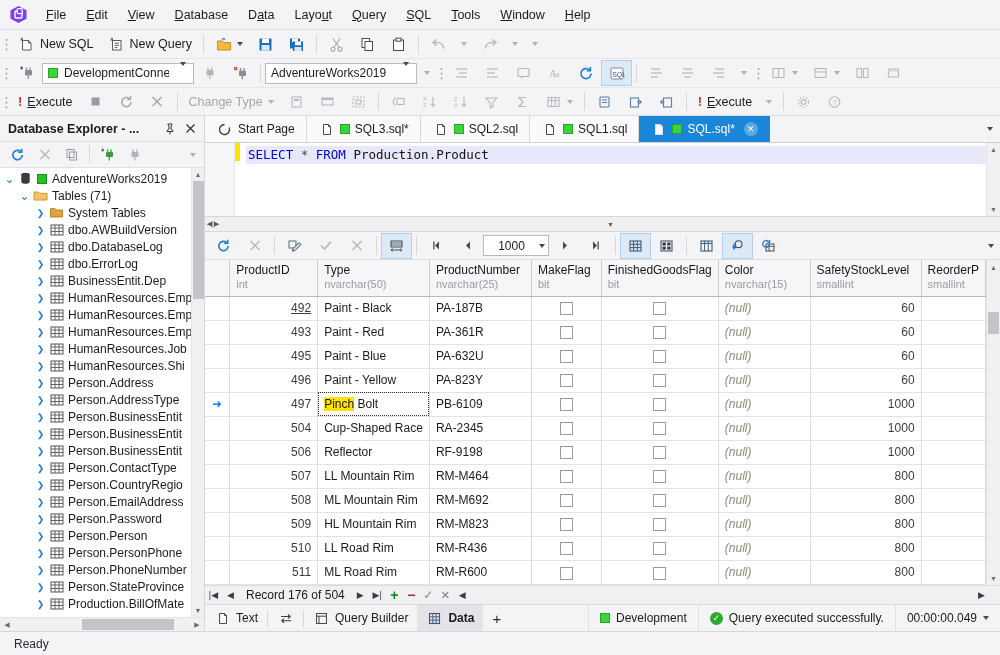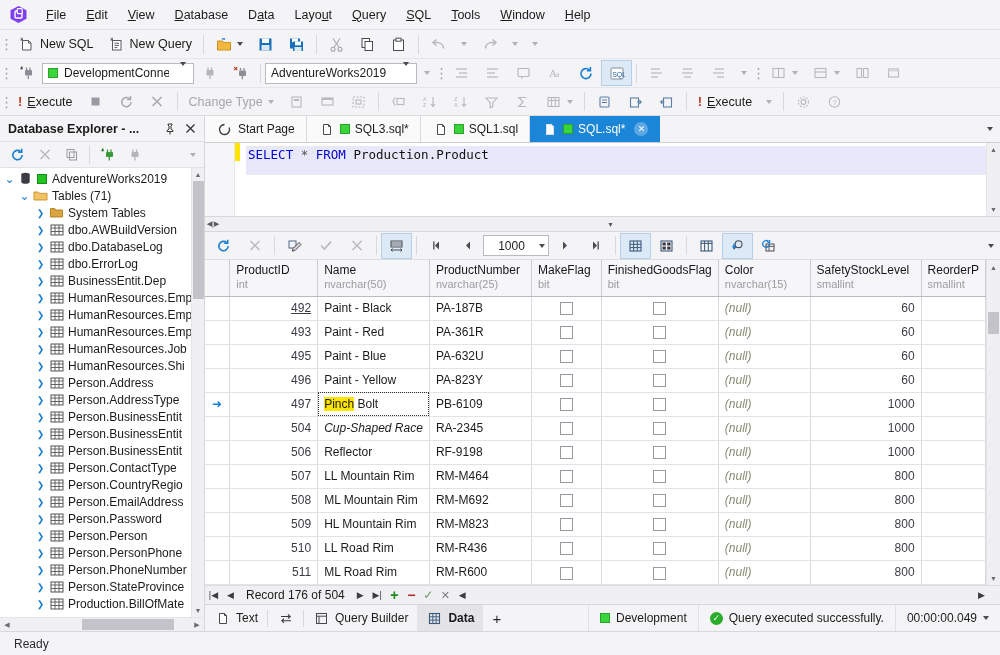--- a/index.html
+++ b/index.html
@@ -101,21 +101,21 @@
   .tab.active { background: #1b86d8; color: #fff; border-right-color: #1b86d8; }
   .tab .tabclose { width: 14px; height: 14px; border-radius: 50%; display: flex; align-items: center; justify-content: center; font-size: 9px; background: rgba(255,255,255,.28); color: #fff; margin-left: 4px; }
   .tabbar-end { margin-left: auto; display: flex; align-items: center; padding: 0 7px; }
 
   
   .editor-wrap { height: 74px; min-height: 74px; display: flex; border-bottom: 1px solid #d6d6db; background: #fff; position: relative; }
   .gutter { width: 30px; background: #f6f6f8; border-right: 1px solid #e6e6ea; }
   .chgmark { width: 5px; background: transparent; }
   .chgmark .on { height: 18px; background: #ffe400; }
   .code { flex: 1; padding: 3px 0 0 6px; font-family: "DejaVu Sans Mono", monospace; font-size: 12.5px; }
-  .codeline { height: 29px; line-height: 18px; background: #e8e8fb; padding-left: 2px; white-space: pre; }
+  .codeline { height: 18px; line-height: 18px; background: #e8e8fb; padding-left: 2px; white-space: pre; }
   .kw { color: #0000d0; }
   .star { color: #555; }
   .ident { color: #111; }
   .ed-scroll { width: 14px; background: #f0f0f2; border-left: 1px solid #e4e4e8; display: flex; flex-direction: column; }
   .eds-btn { height: 13px; display: flex; align-items: center; justify-content: center; font-size: 7px; color: #6a6a70; }
   .ed-bottom { height: 15px; min-height: 15px; display: flex; align-items: center; background: #f0f0f2; border-bottom: 1px solid #d6d6db; }
   .edb-split { width: 16px; display: flex; align-items: center; justify-content: center; font-size: 7px; color: #5a5a60; }
   .edb-mid { flex: 1; display: flex; align-items: center; justify-content: center; font-size: 7px; color: #5a5a60; }
 
   
@@ -1079,20 +1079,30 @@
               <span>SQL3.sql*</span>
             </div>
             <div class="tab">
               <span class="ico">
                 <svg width="13" height="13" viewBox="0 0 13 13">
                   <path d="M3.5 1.5h5l2 2v8h-7z" fill="#fff" stroke="#4a4a50" stroke-width="1"></path>
                   <path d="M8.5 1.5v2h2" fill="none" stroke="#4a4a50" stroke-width="1"></path>
                 </svg>
               </span>
               <span class="greenbox lite"></span>
+              <span>SQL2.sql</span>
+            </div>
+            <div class="tab">
+              <span class="ico">
+                <svg width="13" height="13" viewBox="0 0 13 13">
+                  <path d="M3.5 1.5h5l2 2v8h-7z" fill="#fff" stroke="#4a4a50" stroke-width="1"></path>
+                  <path d="M8.5 1.5v2h2" fill="none" stroke="#4a4a50" stroke-width="1"></path>
+                </svg>
+              </span>
+              <span class="greenbox lite"></span>
               <span>SQL1.sql</span>
             </div>
             <div class="tab active">
               <span class="ico" style="filter: brightness(3);">
                 <svg width="13" height="13" viewBox="0 0 13 13">
                   <path d="M3.5 1.5h5l2 2v8h-7z" fill="#fff" stroke="#4a4a50" stroke-width="1"></path>
                   <path d="M8.5 1.5v2h2" fill="none" stroke="#4a4a50" stroke-width="1"></path>
                 </svg>
               </span>
               <span class="greenbox lite"></span>
@@ -1275,21 +1285,21 @@
         <div class="grid">
           <table class="dg" id="dg">
               <thead>
                 <tr>
                   <th class="corner"></th>
                   <th style="width: 100px;">
                     <div class="thname">ProductID</div>
                     <div class="thtype">int</div>
                   </th>
                   <th style="width: 110px;">
-                    <div class="thname">Name</div>
+                    <div class="thname">Type</div>
                     <div class="thtype">nvarchar(50)</div>
                   </th>
                   <th style="width: 105px;">
                     <div class="thname">ProductNumber</div>
                     <div class="thtype">nvarchar(25)</div>
                   </th>
                   <th style="width: 72px;">
                     <div class="thname">MakeFlag</div>
                     <div class="thtype">bit</div>
                   </th>
@@ -1363,21 +1373,21 @@
                   <td style="width: 105px;"><span>PB-6109</span></td>
                   <td class="chkcell" style="width: 72px;"><span class="chk"></span></td>
                   <td class="chkcell" style="width: 110px;"><span class="chk"></span></td>
                   <td class="nullcell" style="width: 101px;"><span>(null)</span></td>
                   <td class="num" style="width: 114px;"><span>1000</span></td>
                   <td class="num" style="width: 60px;"><span></span></td>
                 </tr>
                 <tr>
                   <td class="rowhdr"></td>
                   <td class="num" style="width: 100px;"><span>504</span></td>
-                  <td style="width: 110px; font-style: italic;"><span>Cup-Shaped Race</span></td>
+                  <td style="width: 110px;"><span>Cup-Shaped Race</span></td>
                   <td style="width: 105px;"><span>RA-2345</span></td>
                   <td class="chkcell" style="width: 72px;"><span class="chk"></span></td>
                   <td class="chkcell" style="width: 110px;"><span class="chk"></span></td>
                   <td class="nullcell" style="width: 101px;"><span>(null)</span></td>
                   <td class="num" style="width: 114px;"><span>1000</span></td>
                   <td class="num" style="width: 60px;"><span></span></td>
                 </tr>
                 <tr>
                   <td class="rowhdr"></td>
                   <td class="num" style="width: 100px;"><span>506</span></td>

